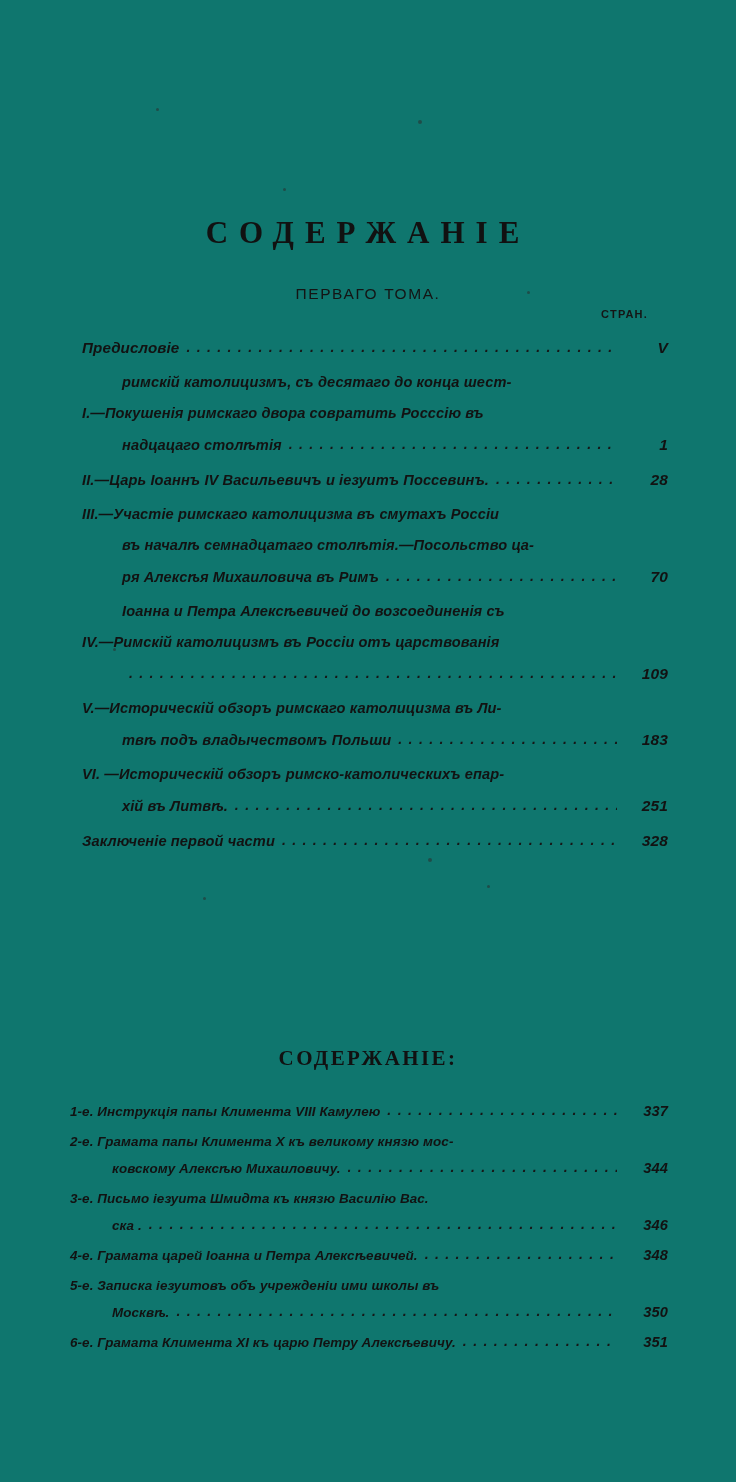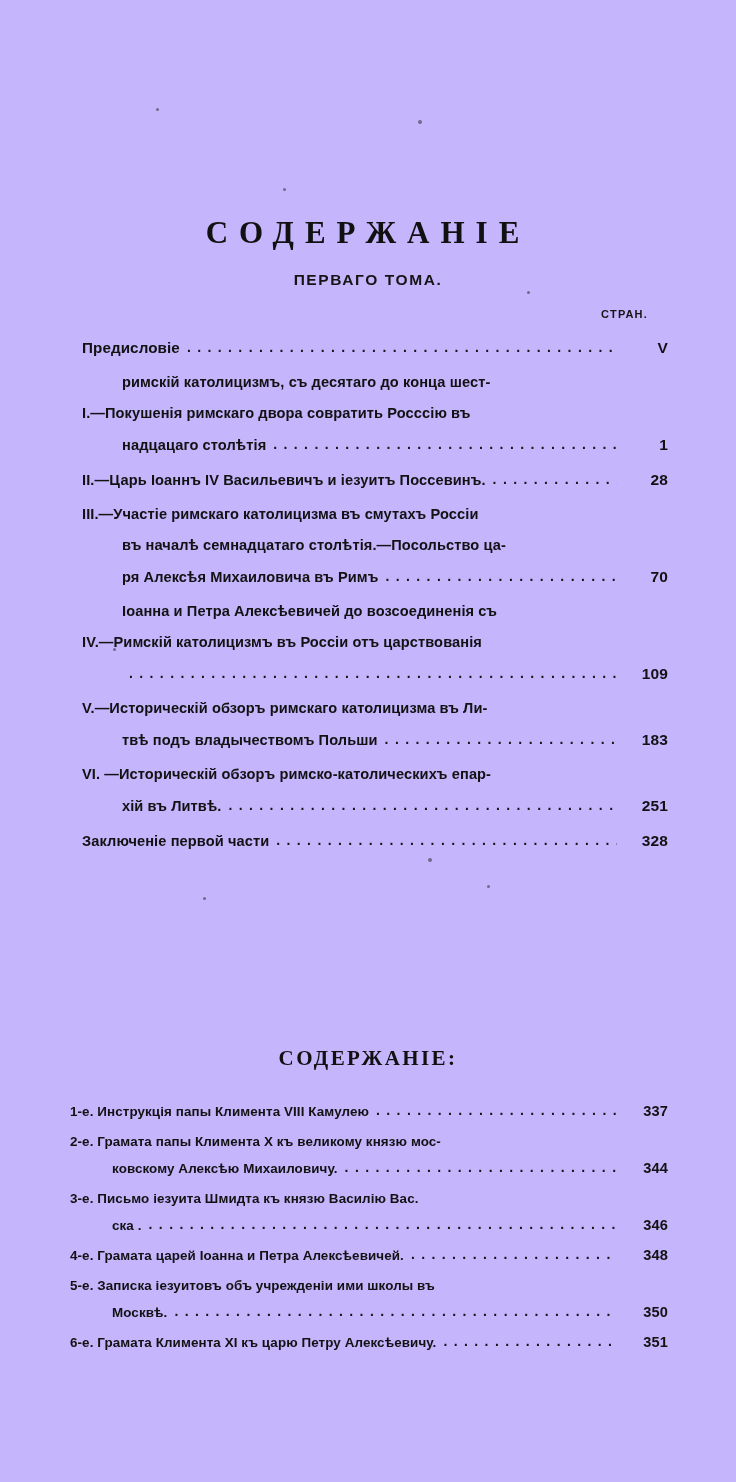--- a/index.html
+++ b/index.html
@@ -13,21 +13,21 @@
     position: relative;
     font-family: "Liberation Serif", serif;
     color: #0d0d0d;
     overflow: hidden;
   }
   .page {
     position: absolute;
     left: 0; top: 0;
     width: 736px;
     height: 1482px;
-    background: #c4b5fd;
+    background: #0f766e;
   }
   .speck {
     position: absolute;
     background: #2b2b2b;
     border-radius: 50%;
     opacity: .55;
   }
 
   
   .title-main {
@@ -36,23 +36,23 @@
     font-size: 31px;
     font-weight: bold;
     letter-spacing: 11px;
     margin-top: 215px;
     color: #111;
   }
   .title-sub {
     text-align: center;
     font-family: "Liberation Sans", sans-serif;
     font-size: 15.5px;
-    font-weight: bold;
+    font-weight: normal;
     letter-spacing: 1.6px;
-    margin-top: 20px;
+    margin-top: 34px;
     color: #141414;
   }
 
   .col-head {
     position: absolute;
     right: 88px;
     top: 308px;
     font-family: "Liberation Sans", sans-serif;
     font-size: 11px;
     letter-spacing: 1.2px;
@@ -63,20 +63,21 @@
   
   .toc {
     position: absolute;
     left: 82px;
     right: 68px;
     top: 332px;
   }
   .entry {
     position: relative;
     margin-bottom: 3px;
+    font-style: italic;
   }
   .line {
     display: flex;
     align-items: baseline;
     font-family: "Liberation Sans", sans-serif;
     font-size: 14.6px;
     font-weight: bold;
     color: #121212;
     letter-spacing: .1px;
     line-height: 31px;

